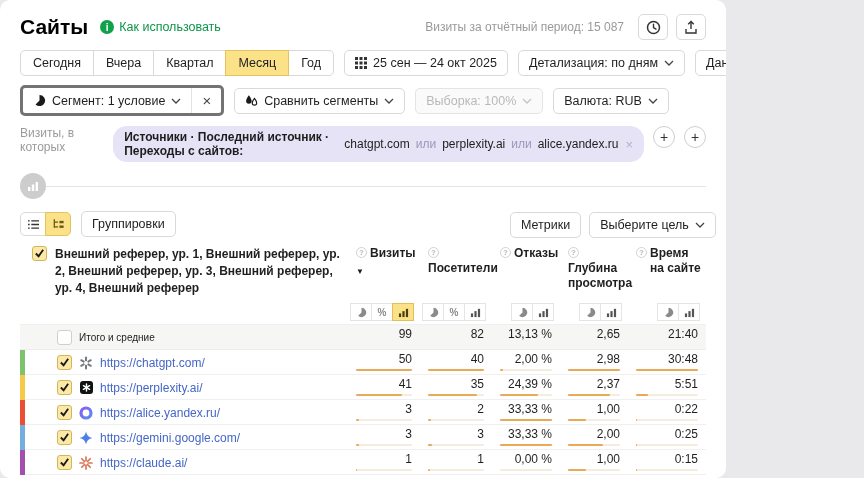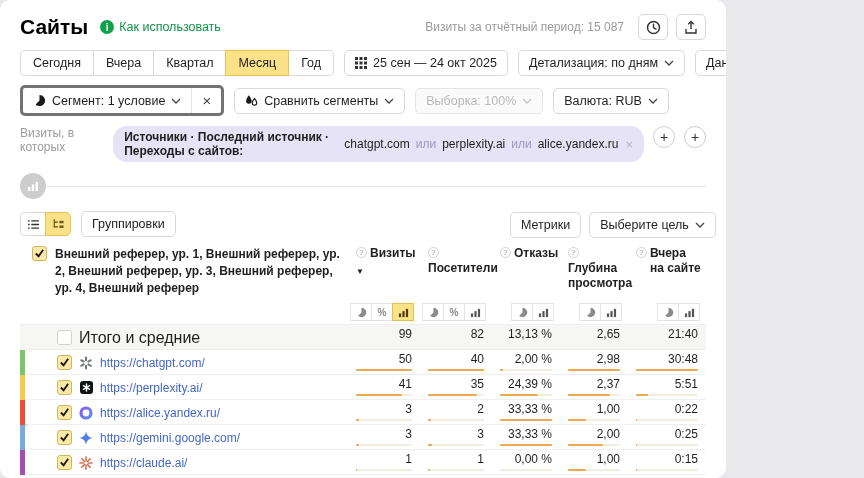--- a/index.html
+++ b/index.html
@@ -87,21 +87,21 @@
   .mini .pct { font-size:10px; font-weight:bold; color:#8a8a8a; }
 
   .trow { height:25px; border-bottom:1px solid #f0f0f0; position:relative; }
   .trow.totals { background:#f6f6f4; border-bottom:1px solid #ececec; }
   .dim-cell { display:flex; align-items:center; gap:7px; height:100%; overflow:hidden; }
   .rowbar { width:5px; height:25px; flex:none; margin-right:25px; }
   .rowbar.none { background:transparent; }
   .cbx { width:15px; height:15px; border:1px solid #cfcfcf; border-radius:3px; background:#fff;
          flex:none; display:flex; align-items:center; justify-content:center; cursor:pointer; }
   .cbx.on { background:#fce9a6; border-color:#d2b65e; }
-  .totals-label { font-size:16px; color:#1f1f1f; }
+  .totals-label { font-size:10px; color:#1f1f1f; }
   .site-link { font-size:12px; color:#4466c8; text-decoration:none; white-space:nowrap; }
   .fav { width:14px; height:14px; flex:none; display:flex; align-items:center; justify-content:center; }
   .pfx-box { width:13px; height:13px; background:#101314; border-radius:3px; display:flex;
              align-items:center; justify-content:center; }
   .cop-circle { width:13px; height:13px; border-radius:50%;
                 background:conic-gradient(#0b64c0,#18b2e8,#7fba00,#ffb900,#e0559c,#8661c5,#0b64c0); }
   .num-cell { text-align:right; padding:0 8px 0 8px; position:relative; height:25px; }
   .num { display:block; font-size:12px; line-height:13px; margin-top:3px; color:#1f1f1f; }
   .track { display:block; height:2px; background:#f4ecdf; border-radius:1px; margin-top:3px; position:relative; }
   .fill { position:absolute; left:0; top:0; height:100%; background:#e9a957; border-radius:1px; }
@@ -296,21 +296,21 @@
           <div class="mh">
             <span class="hq">?</span>
             <span style="max-width:52px">Отказы</span>
           </div>
           <div class="mh">
             <span class="hq">?</span>
             <span style="max-width:52px">Глубина просмотра</span>
           </div>
           <div class="mh">
             <span class="hq">?</span>
-            <span style="max-width:52px">Вчера на сайте</span>
+            <span style="max-width:52px">Время на сайте</span>
           </div>
         </div>
 
       <div class="grid sub">
         <div></div>
         <div class="icon-group">
           <span class="mini">
               <svg width="11" height="11" viewBox="0 0 14 14">
                 <path d="M7 1a6 6 0 1 1-4.24 10.24L7 7z" fill="#8a8a8a"></path>
               </svg>

